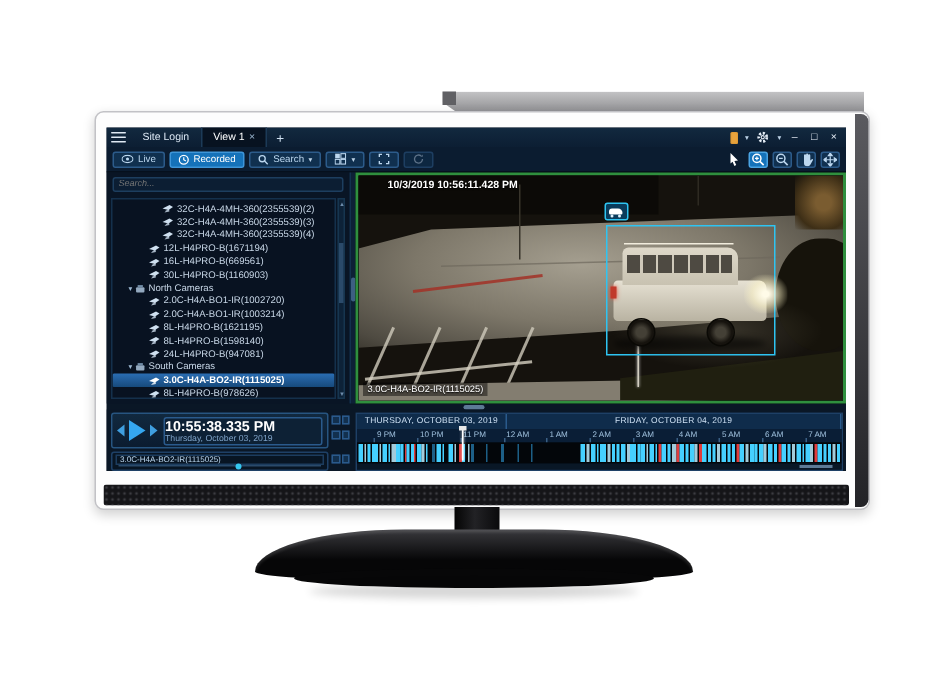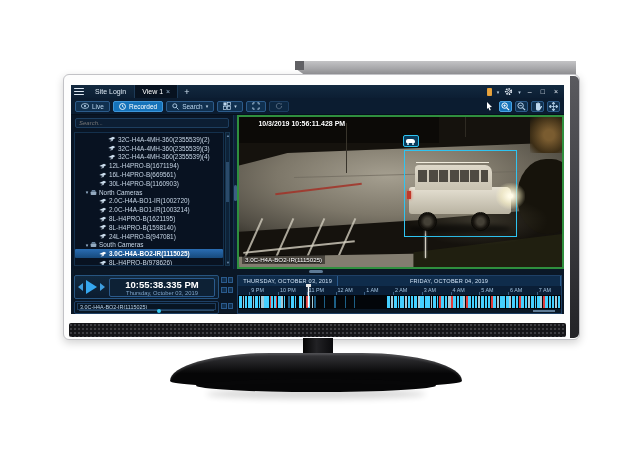--- a/index.html
+++ b/index.html
@@ -108,21 +108,21 @@
 
   .hsplit-grip{position:absolute;left:238px;top:185px;width:14px;height:3px;background:#5d7florida;background:#5d7a96;border-radius:2px;}
 
   
   .bottom{position:absolute;left:0;top:188px;right:0;bottom:0;background:#0a1726;}
   .pb-panel{position:absolute;left:3px;top:2px;width:145px;height:24px;background:linear-gradient(180deg,#11293f,#0b1c30);border:1px solid #275580;border-radius:2px;display:flex;align-items:center;padding:0 3px;}
   .tri{width:0;height:0;border-style:solid;}
   .tri.small-l{border-width:4px 5px 4px 0;border-color:transparent #3f9fe0 transparent transparent;}
   .tri.small-r{border-width:4px 0 4px 5px;border-color:transparent transparent transparent #3f9fe0;}
   .tri.play{border-width:7px 0 7px 11px;border-color:transparent transparent transparent #35a7f0;margin:0 3px;}
-  .timebox{margin-left:4px;flex:1;height:19px;border:1px solid #2a5a8c;border-radius:2px;background:#0d2135;text-align:center;padding-top:1px;}
+  .timebox{margin-left:4px;flex:1;height:19px;border:1px solid #2a5a8c;border-radius:2px;background:#0d2135;text-align:left;padding-top:1px;}
   .timebox .t{color:#fff;font-size:9.5px;font-weight:bold;line-height:10px;}
   .timebox .d{color:#7fa3c8;font-size:5.8px;}
   .mini-row{position:absolute;left:3px;top:28px;width:145px;height:13px;border:1px solid #1e4066;border-radius:2px;background:#081523;}
   .mini-label{position:absolute;left:2px;top:1px;right:2px;height:6.5px;border:1px solid #1c3c5e;color:#bcd7ef;font-size:5.4px;line-height:6px;padding-left:2px;white-space:nowrap;overflow:hidden;}
   .mini-track{position:absolute;left:4px;right:4px;bottom:2.5px;height:1px;background:#2a4a6a;}
   .mini-dot{position:absolute;bottom:-2px;width:4px;height:4px;border-radius:50%;background:#35c8f0;}
   .gutter{position:absolute;left:150px;top:2px;width:13px;height:39px;}
   .gpair{position:absolute;left:0;display:flex;gap:1px;}
   .gpair b{display:block;width:5.5px;height:5.5px;background:#12304e;border:1px solid #2a5a8c;}
   

